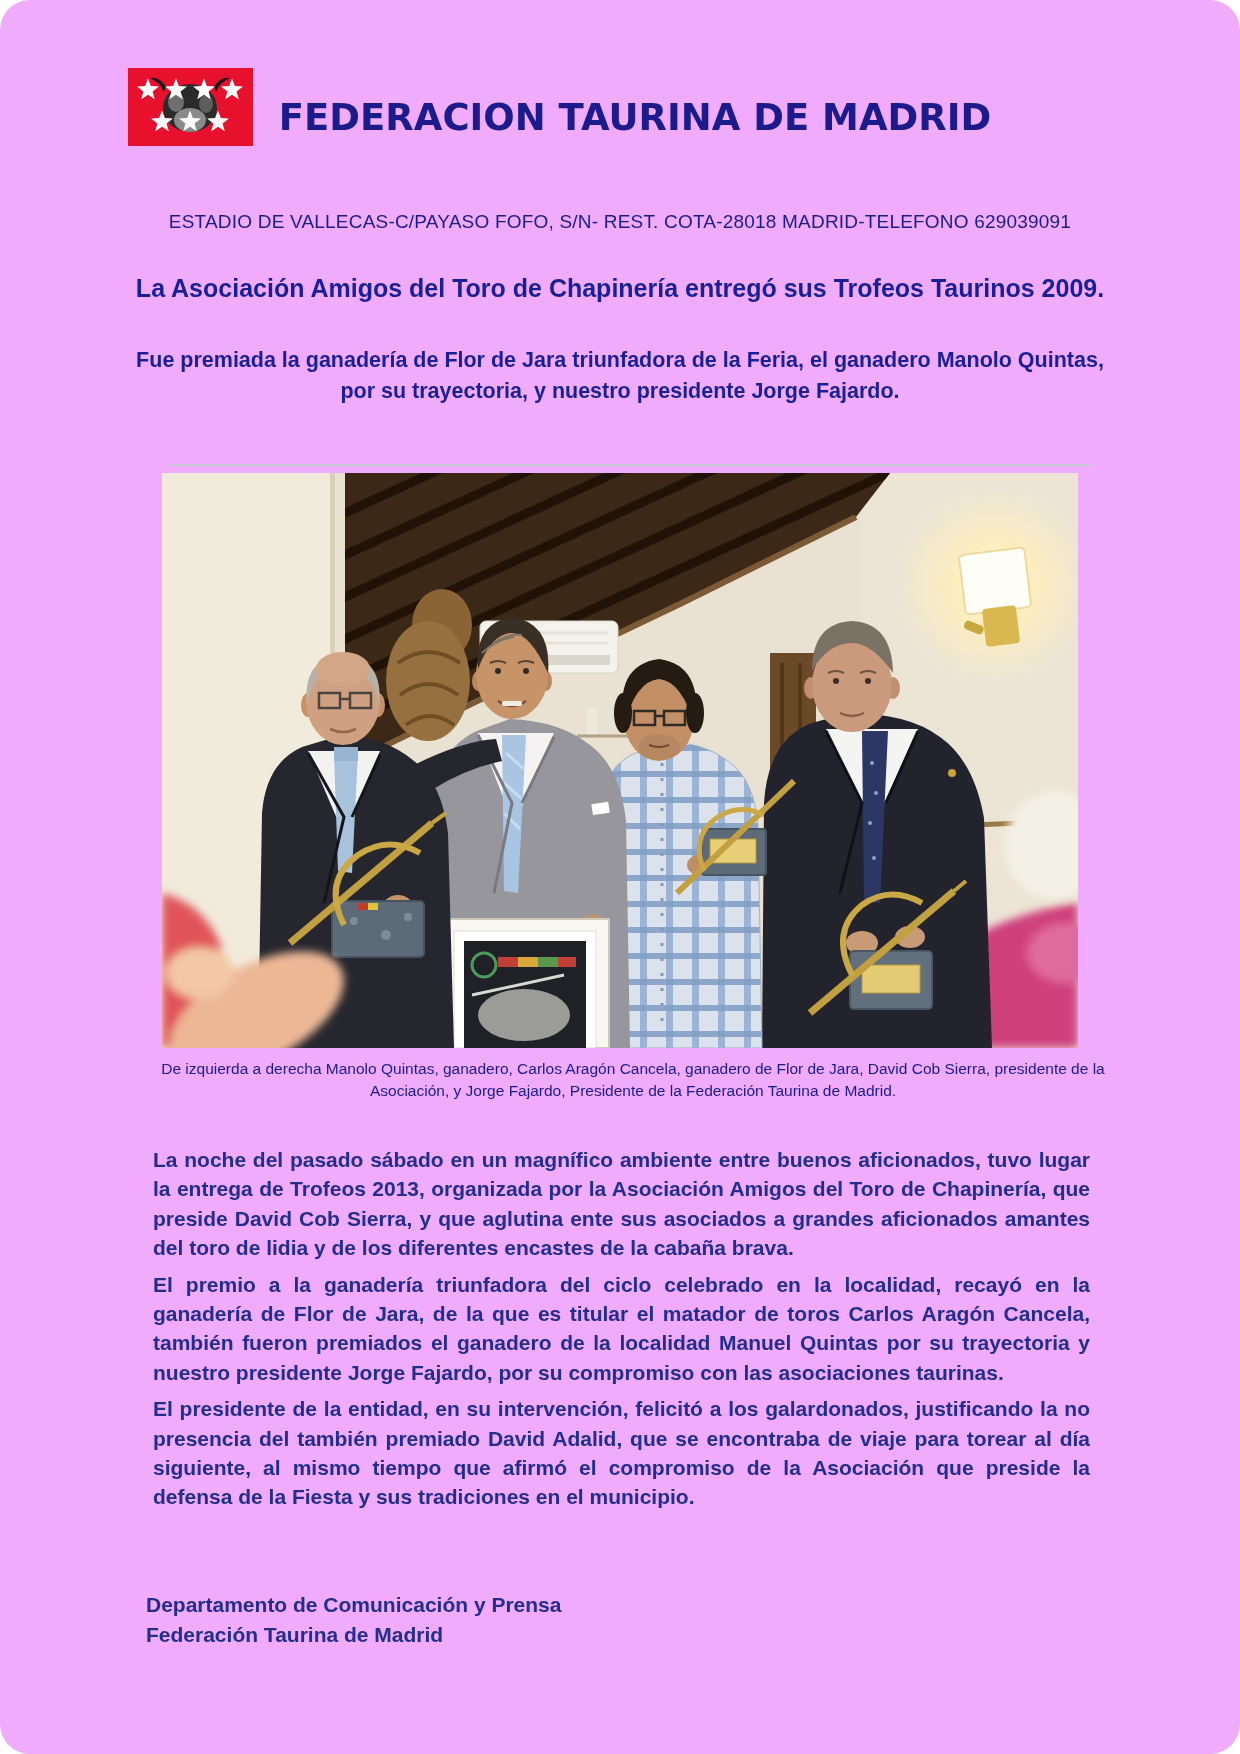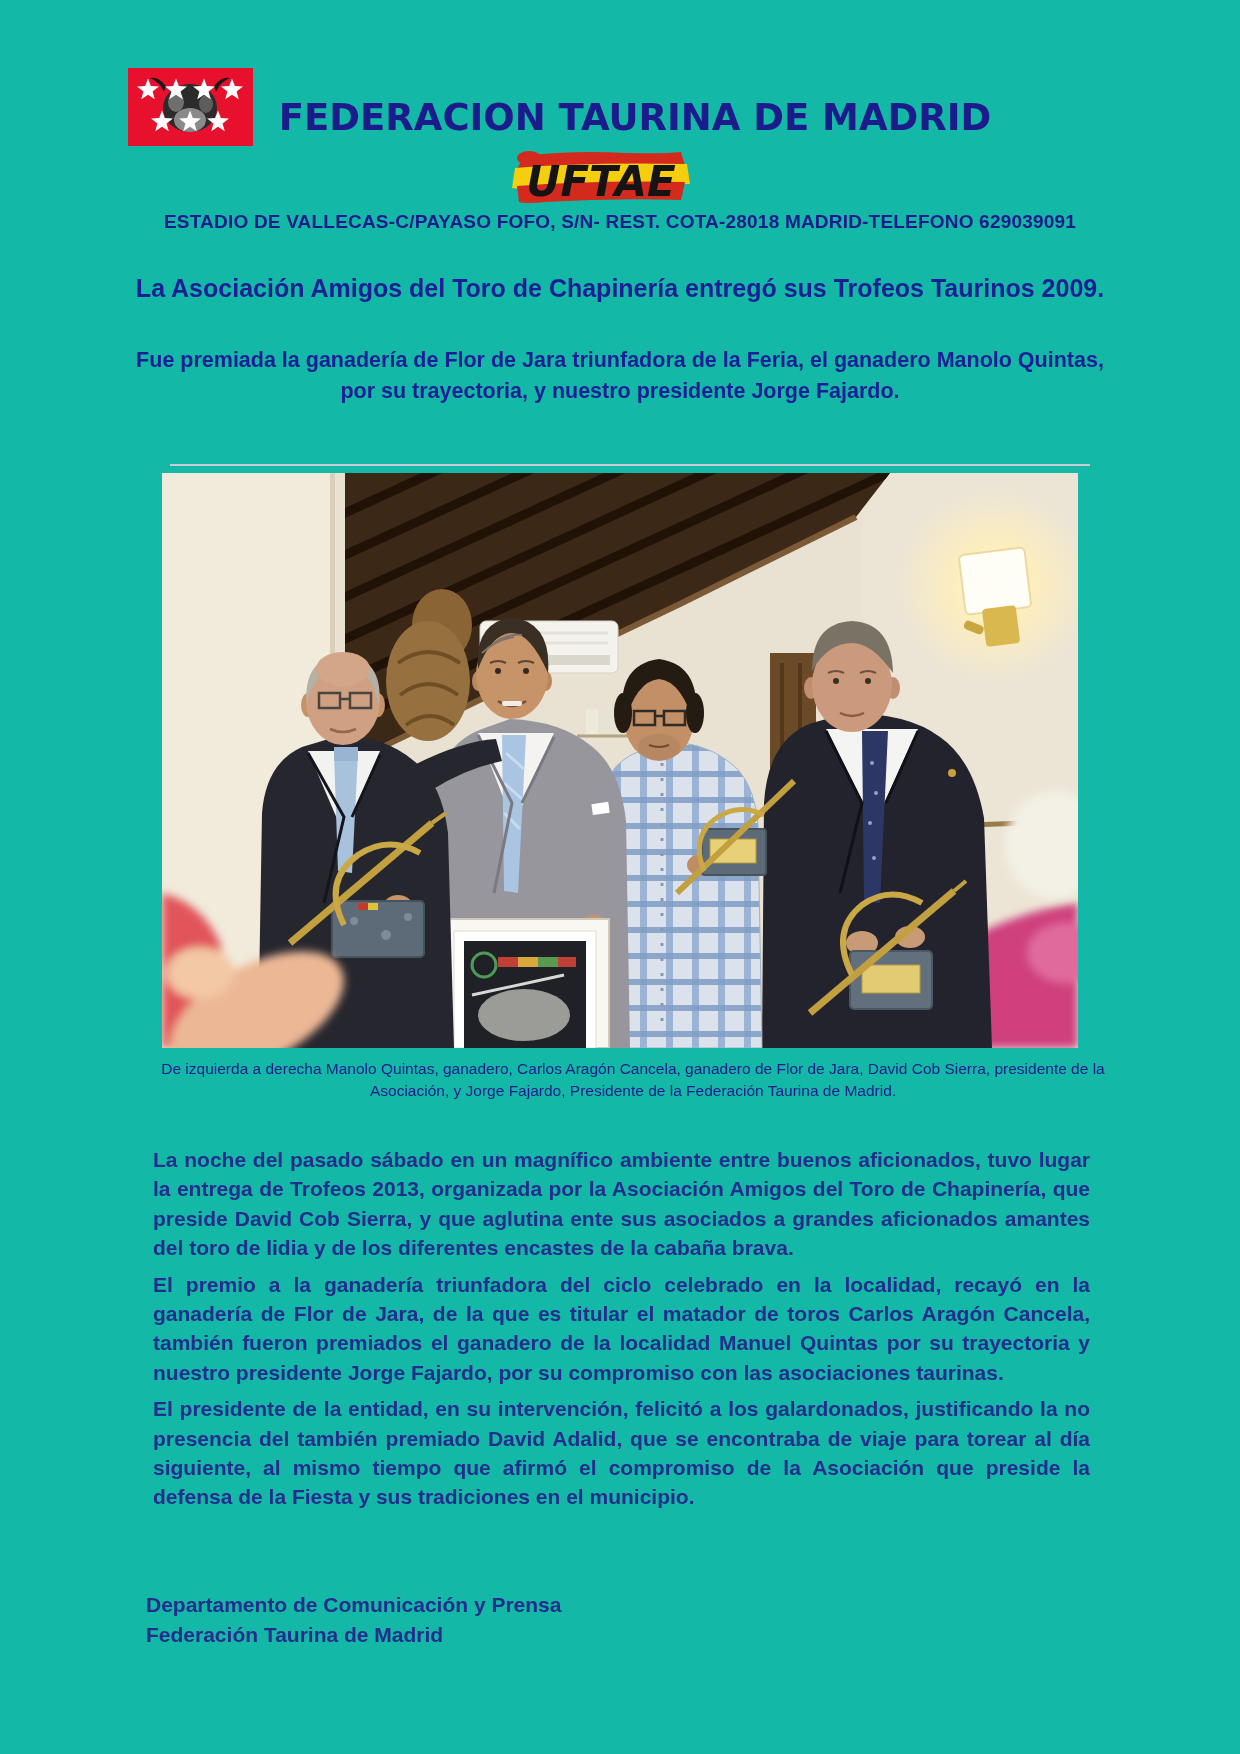--- a/index.html
+++ b/index.html
@@ -1,23 +1,23 @@
 <!DOCTYPE html>
 <html><head>
 <meta charset="utf-8">
 <style>
   html,body{margin:0;padding:0;background:#ffffff;}
-  .page{position:relative;width:1240px;height:1754px;margin:0 auto;background:#14b8a6;
-        font-family:"Liberation Sans",sans-serif;overflow:hidden;}
+  .page{position:relative;width:1240px;height:1754px;margin:0 auto;background:#f0abfc;
+        font-family:"Liberation Sans",sans-serif;overflow:hidden;border-radius:30px;}
   .madrid-logo{position:absolute;left:128px;top:68px;width:125px;height:78px;}
   .org-title{position:absolute;left:30px;right:0;top:96px;text-align:center;
         font-family:"DejaVu Sans",sans-serif;font-weight:bold;font-size:37px;color:#1b1b8c;}
   .uftae-logo{position:absolute;left:505px;top:148px;width:190px;height:62px;}
   .address-line{position:absolute;left:0;right:0;top:211px;text-align:center;
-        font-weight:bold;font-size:19px;letter-spacing:0.2px;color:#1b1b8c;}
+        font-weight:normal;font-size:19px;letter-spacing:0.2px;color:#1b1b8c;}
   .email-line{position:absolute;left:0;right:0;top:233px;text-align:center;
         font-weight:bold;font-size:21px;color:#1b1b8c;}
   .headline{position:absolute;left:133px;width:974px;top:272px;text-align:center;
         font-weight:bold;font-size:25px;line-height:33px;color:#1b1f96;}
   .subheadline{position:absolute;left:133px;width:974px;top:345px;text-align:center;
         font-weight:bold;font-size:21.5px;line-height:31px;color:#1b1f96;}
   .photo-separator{position:absolute;left:170px;top:464px;width:920px;height:2px;background:#c9cbd2;}
   .event-photo{position:absolute;left:162px;top:473px;width:916px;height:575px;overflow:hidden;background:#e9e2d2;}
   .event-photo svg{display:block;width:100%;height:100%;}
   .photo-caption{position:absolute;left:158px;width:950px;top:1058px;text-align:center;
@@ -51,29 +51,20 @@
         <polygon transform="translate(104,22) scale(1.15)" points="0,-10 2.47,-3.4 9.51,-3.09 3.99,1.3 5.88,8.09 0,4.2 -5.88,8.09 -3.99,1.3 -9.51,-3.09 -2.47,-3.4"></polygon>
         <polygon transform="translate(34,54) scale(1.15)" points="0,-10 2.47,-3.4 9.51,-3.09 3.99,1.3 5.88,8.09 0,4.2 -5.88,8.09 -3.99,1.3 -9.51,-3.09 -2.47,-3.4"></polygon>
         <polygon transform="translate(62,54) scale(1.15)" points="0,-10 2.47,-3.4 9.51,-3.09 3.99,1.3 5.88,8.09 0,4.2 -5.88,8.09 -3.99,1.3 -9.51,-3.09 -2.47,-3.4"></polygon>
         <polygon transform="translate(90,54) scale(1.15)" points="0,-10 2.47,-3.4 9.51,-3.09 3.99,1.3 5.88,8.09 0,4.2 -5.88,8.09 -3.99,1.3 -9.51,-3.09 -2.47,-3.4"></polygon>
       </g>
     </svg>
   </div>
 
   <div class="org-title">FEDERACION TAURINA DE MADRID</div>
 
-  <div class="uftae-logo">
-    <svg viewBox="0 0 190 62">
-      <path d="M18,8 Q70,2 120,5 Q160,6 176,4 L180,18 Q120,16 60,20 Q30,22 12,22 Z" fill="#d42a1e"></path>
-      <path d="M10,20 Q80,14 182,16 L185,36 Q100,34 30,40 Q14,41 7,40 Z" fill="#f5cf0e"></path>
-      <path d="M12,38 Q90,32 180,34 L176,52 Q110,50 40,54 Q20,56 14,54 Z" fill="#d42a1e"></path>
-      <ellipse cx="24" cy="10" rx="12" ry="7" fill="#d42a1e"></ellipse>
-      <text x="96" y="48" text-anchor="middle" font-family="DejaVu Sans, sans-serif" font-size="42" font-weight="bold" font-style="italic" fill="#141414">UFTAE</text>
-    </svg>
-  </div>
 
   <div class="address-line">ESTADIO DE VALLECAS-C/PAYASO FOFO, S/N- REST. COTA-28018 MADRID-TELEFONO 629039091</div>
 
   <div class="headline">La Asociación Amigos del Toro de Chapinería entregó sus Trofeos Taurinos 2009.</div>
   <div class="subheadline">Fue premiada la ganadería de Flor de Jara triunfadora de la Feria, el ganadero Manolo Quintas, por su trayectoria, y nuestro presidente Jorge Fajardo.</div>
 
   <div class="photo-separator"></div>
 
   <div class="event-photo">
     <svg viewBox="0 0 916 575" preserveAspectRatio="none">

